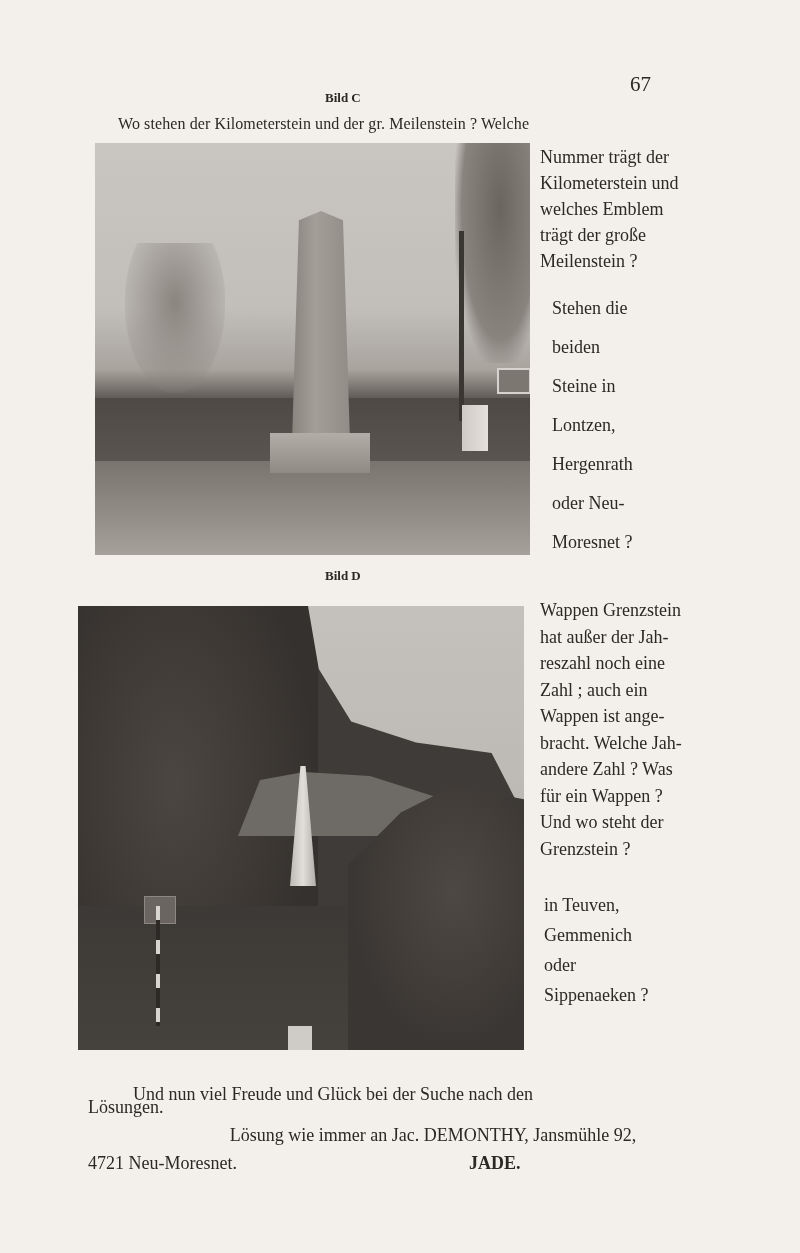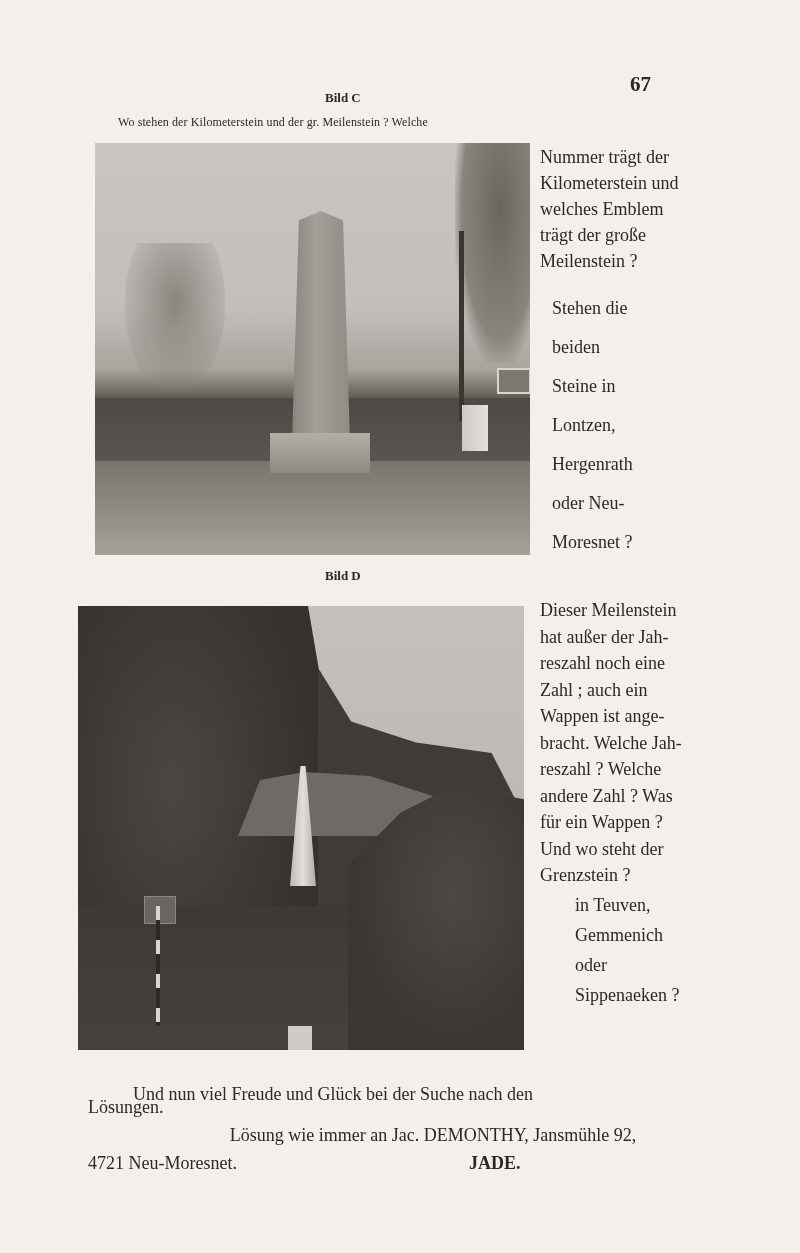--- a/index.html
+++ b/index.html
@@ -4,31 +4,31 @@
   <style>
     html, body { margin: 0; padding: 0; }
     body {
       width: 800px; height: 1253px; overflow: hidden;
       background: #f3f0ec;
       font-family: "Liberation Serif", "DejaVu Serif", serif;
       color: #2b2826;
       position: relative;
     }
     .abs { position: absolute; }
-    .page-number { left: 630px; top: 72px; font-size: 21px; font-weight: bold; }
+    .page-number { left: 630px; top: 72px; font-size: 21px; font-weight: normal; }
     .heading { font-size: 13px; font-weight: bold; }
     .heading-c { left: 325px; top: 90px; }
     .heading-d { left: 325px; top: 568px; }
-    .intro-line { left: 118px; top: 115px; font-size: 12px; letter-spacing: 0.1px; }
+    .intro-line { left: 118px; top: 115px; font-size: 16px; letter-spacing: 0.1px; }
 
     .side-text { font-size: 18px; line-height: 26px; }
     .side-c1 { left: 540px; top: 144px; width: 190px; }
     .side-c2 { left: 552px; top: 289px; width: 180px; line-height: 39px; }
     .side-d1 { left: 540px; top: 597px; width: 195px; line-height: 26.5px; }
-    .side-d2 { left: 575px; top: 890px; width: 180px; line-height: 30px; font-family: Liberation Serif, serif; }
+    .side-d2 { left: 544px; top: 890px; width: 180px; line-height: 30px; font-family: Liberation Serif, serif; }
 
     .photo { overflow: hidden; }
     .photo-c {
       left: 95px; top: 143px; width: 435px; height: 412px;
       background:
         linear-gradient(180deg, #c9c6c2 0%, #c2bfbb 40%, #a8a39d 55%, #5f5a55 62%, #6b6560 75%, #8a847e 85%, #a09a94 100%);
     }
     .photo-d {
       left: 78px; top: 606px; width: 446px; height: 444px;
       background: #3f3b38;
@@ -162,27 +162,26 @@
   <div class="abs hill-d"></div>
   <div class="abs ground-d"></div>
   <div class="abs foliage-right"></div>
   <div class="abs obelisk-d"></div>
   <div class="abs sign-d"></div>
   <div class="abs pole-d"></div>
   <div class="abs marker-d"></div>
 </div>
 
 <div class="abs side-text side-d1">
-  <div>Dieser Meilenstein</div>
+  <div>Wappen Grenzstein</div>
   <div>hat außer der Jah-</div>
   <div>reszahl noch eine</div>
   <div>Zahl ;   auch   ein</div>
   <div>Wappen ist ange-</div>
   <div>bracht. Welche Jah-</div>
-  <div>reszahl ?    Welche</div>
   <div>andere Zahl ? Was</div>
   <div>für ein Wappen ?</div>
   <div>Und wo steht der</div>
   <div>Grenzstein ?</div>
 </div>
 <div class="abs side-text side-d2">
   <div>in  Teuven,</div>
   <div>Gemmenich</div>
   <div>oder</div>
   <div>Sippenaeken ?</div>

